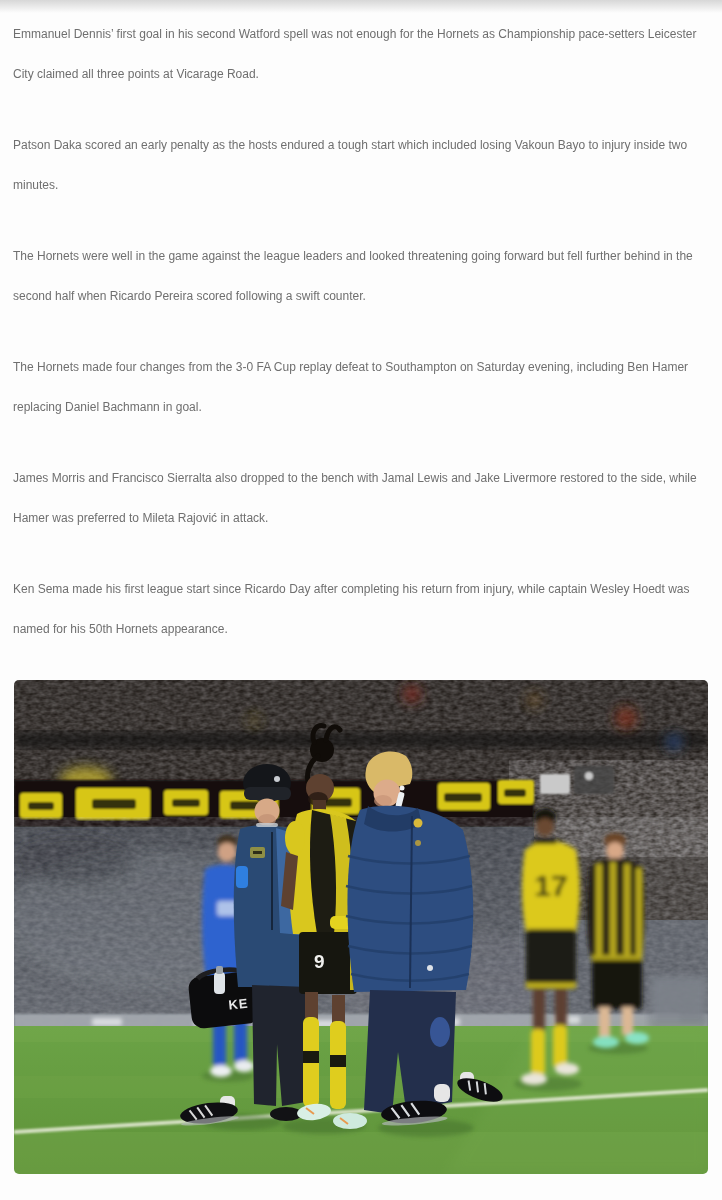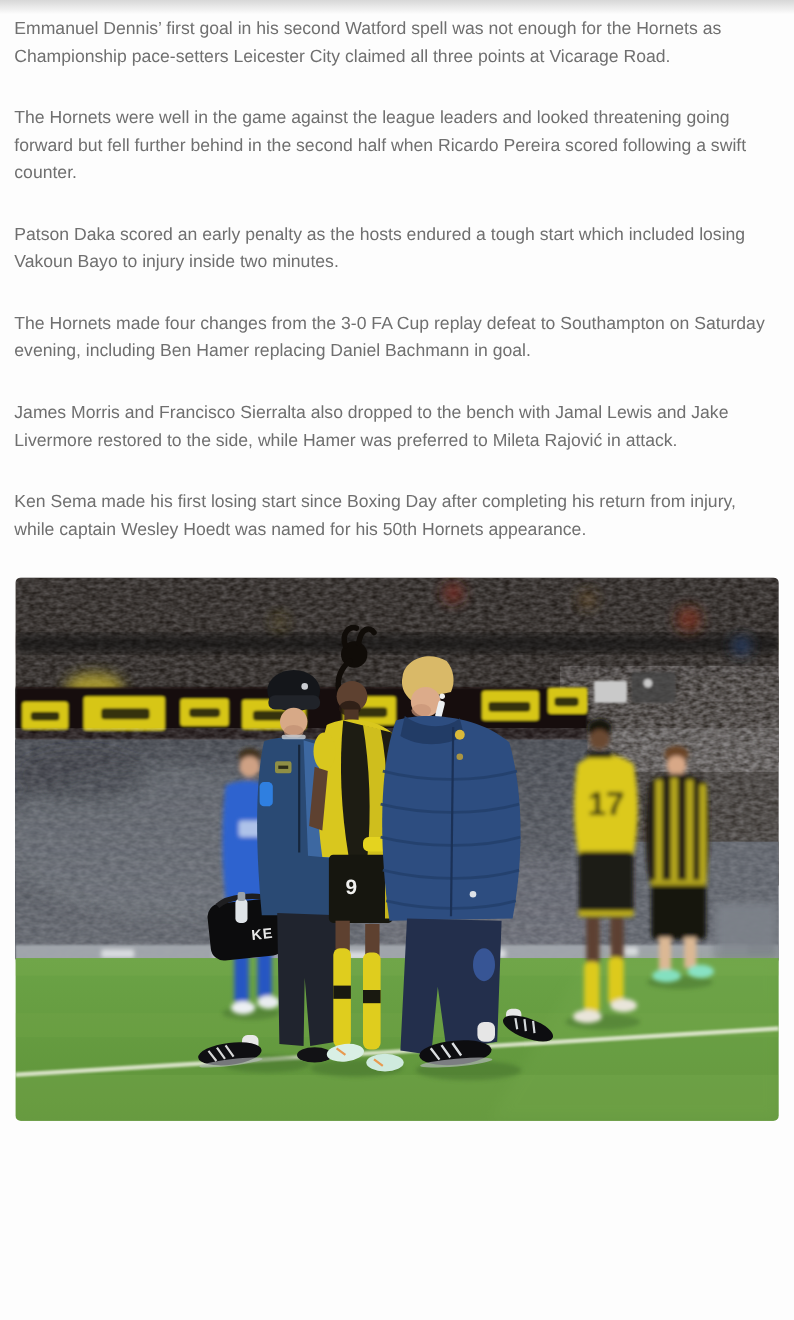--- a/index.html
+++ b/index.html
@@ -10,46 +10,46 @@
     position:relative;
   }
   .top-shade{
     position:absolute;top:0;left:0;right:0;height:13px;
     background:linear-gradient(#d7d7d7,rgba(255,255,255,0));
     pointer-events:none;
   }
   .article{padding:14px 13px 0;}
   .article p{
     margin:0 0 31px;
-    font-size:16px;
-    line-height:25px;
+    font-size:12px;
+    line-height:40px;
     color:#6f6f6f;
     font-weight:400;
   }
   figure.photo{
     margin:27px 1px 0;
   }
   figure.photo svg{
     display:block;width:694px;height:494px;
     border-radius:5px;
   }
 </style>
 </head>
 <body>
 
 <div class="top-shade"></div>
 
 <main class="article">
   <div id="paragraphs">
       <p>Emmanuel Dennis’ first goal in his second Watford spell was not enough for the Hornets as Championship pace-setters Leicester City claimed all three points at Vicarage Road.</p>
+      <p>Patson Daka scored an early penalty as the hosts endured a tough start which included losing Vakoun Bayo to injury inside two minutes.</p>
       <p>The Hornets were well in the game against the league leaders and looked threatening going forward but fell further behind in the second half when Ricardo Pereira scored following a swift counter.</p>
-      <p>Patson Daka scored an early penalty as the hosts endured a tough start which included losing Vakoun Bayo to injury inside two minutes.</p>
       <p>The Hornets made four changes from the 3-0 FA Cup replay defeat to Southampton on Saturday evening, including Ben Hamer replacing Daniel Bachmann in goal.</p>
       <p>James Morris and Francisco Sierralta also dropped to the bench with Jamal Lewis and Jake Livermore restored to the side, while Hamer was preferred to Mileta Rajović in attack.</p>
-      <p>Ken Sema made his first losing start since Boxing Day after completing his return from injury, while captain Wesley Hoedt was named for his 50th Hornets appearance.</p>
+      <p>Ken Sema made his first league start since Ricardo Day after completing his return from injury, while captain Wesley Hoedt was named for his 50th Hornets appearance.</p>
     </div>
 
   <figure class="photo" role="img" aria-label="Injured Watford striker Vakoun Bayo is helped off the pitch at Vicarage Road by two medical staff, with Leicester City and Watford players in the background">
     <svg viewBox="0 0 694 494" xmlns="http://www.w3.org/2000/svg" preserveAspectRatio="none">
       <defs>
         <linearGradient id="grass" x1="0" y1="0" x2="0" y2="1">
           <stop offset="0" stop-color="#6ba346"></stop>
             <stop offset="1" stop-color="#5f9339"></stop>
         </linearGradient>
         <linearGradient id="lowcrowd" x1="0" y1="0" x2="0" y2="1">

